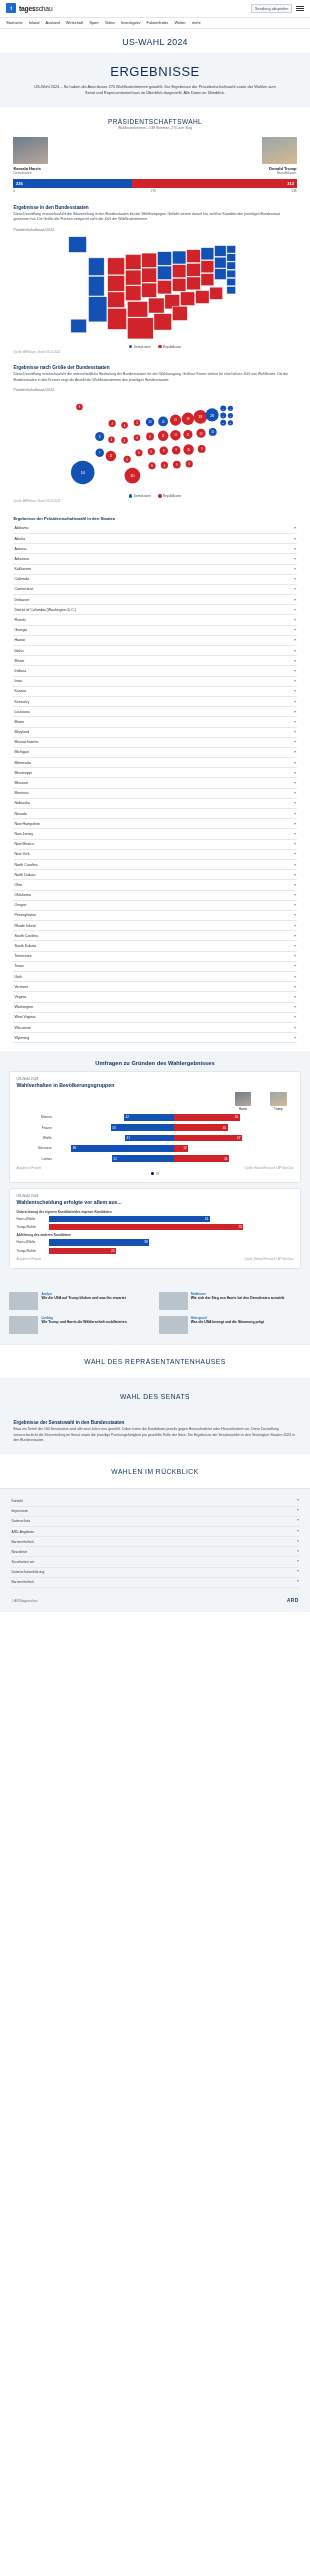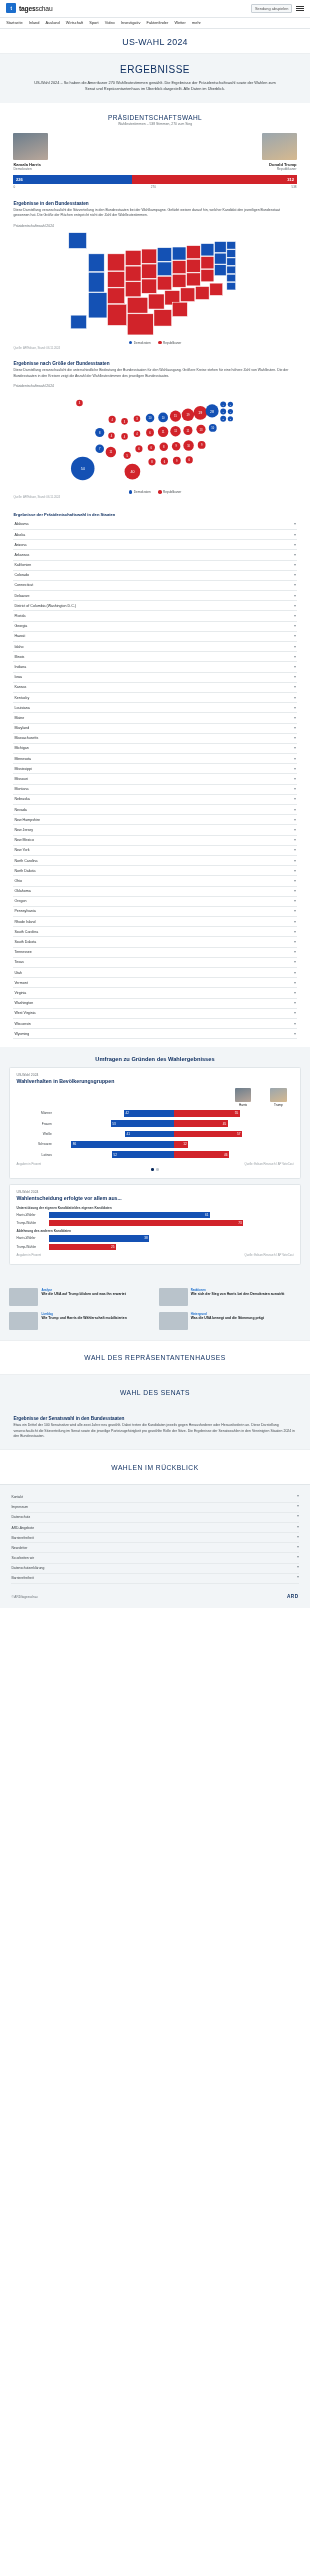--- a/index.html
+++ b/index.html
@@ -58,21 +58,21 @@
     border-bottom: 0.5px solid #eceff1;
   }
 
   
   .section-band {
     background:#f2f5f7;
     padding: 9.3px 13.4px 11.4px;
     text-align:center;
   }
   .band-title {
-    font-size: 10px; font-weight:300; color:#0b2c5e; letter-spacing:0.5px;
+    font-size: 13px; font-weight:300; color:#0b2c5e; letter-spacing:0.5px;
     margin-bottom: 5.2px;
   }
   .band-text {
     font-size: 3.9px; line-height:1.55; color:#3a4044; text-align:center;
     max-width: 243px; margin: 0 auto;
   }
 
   
   .pres-wrap { padding: 10.3px 13.4px 5.2px; background:#fff; }
   .sub-title {

